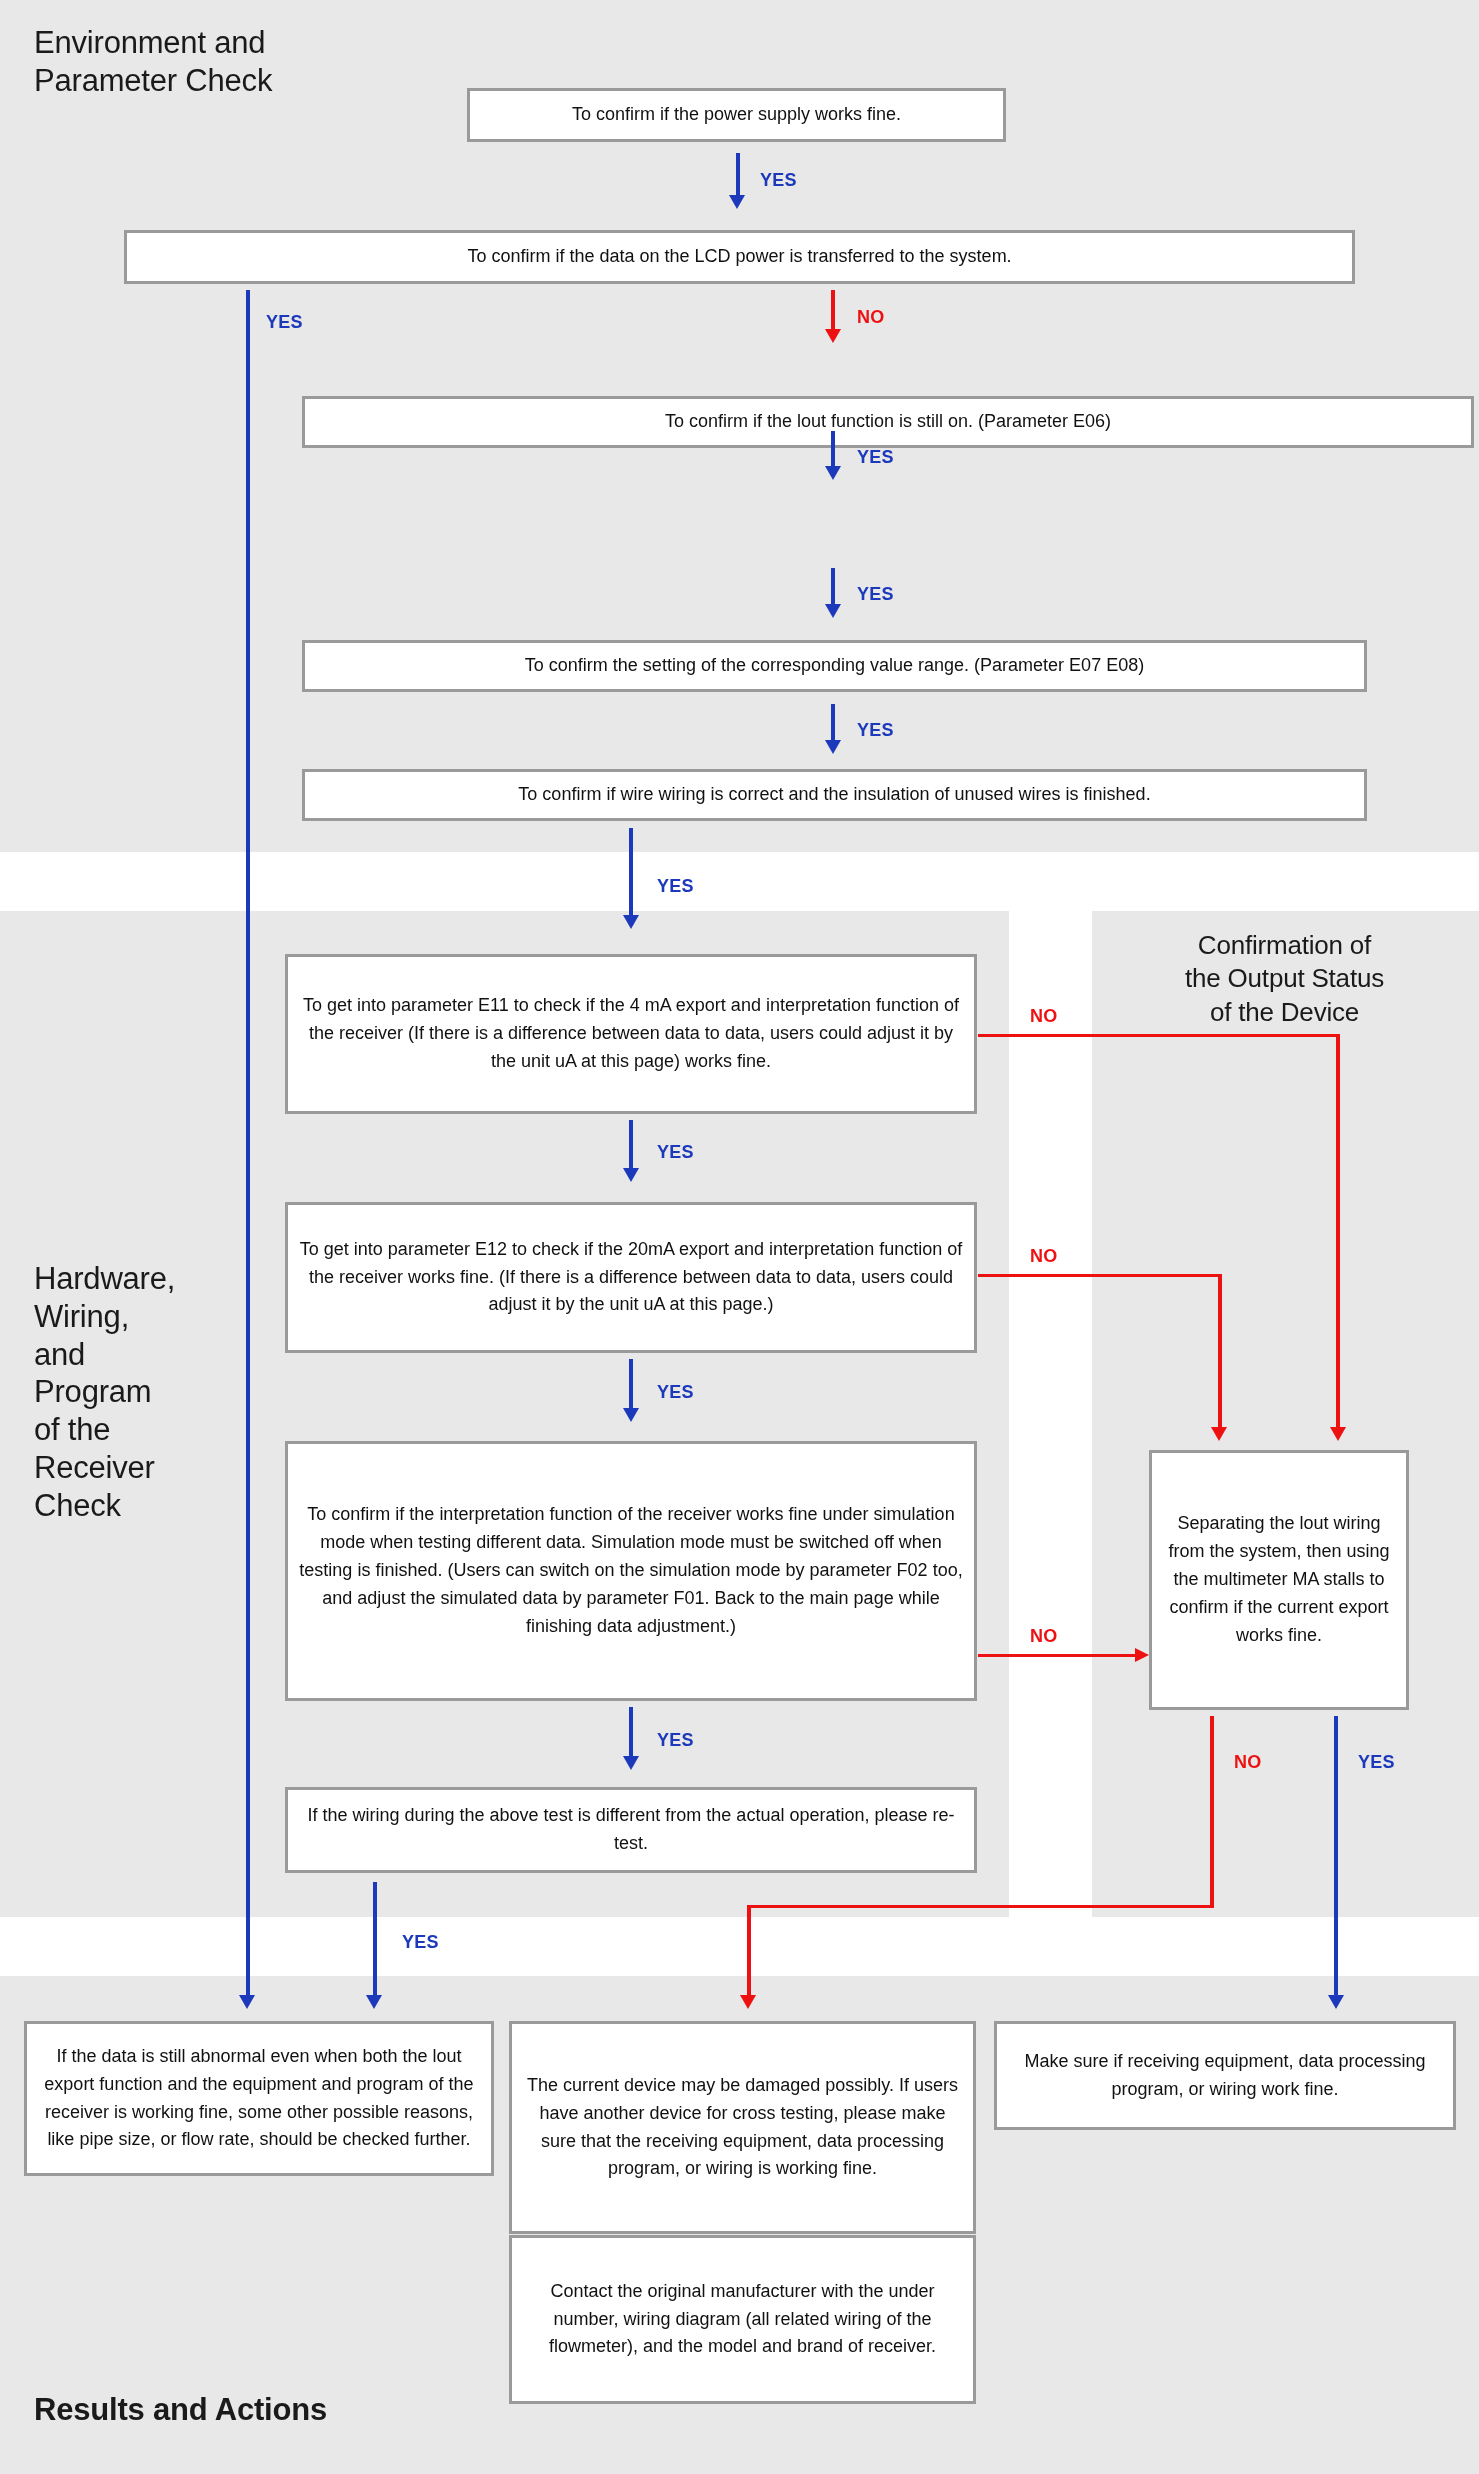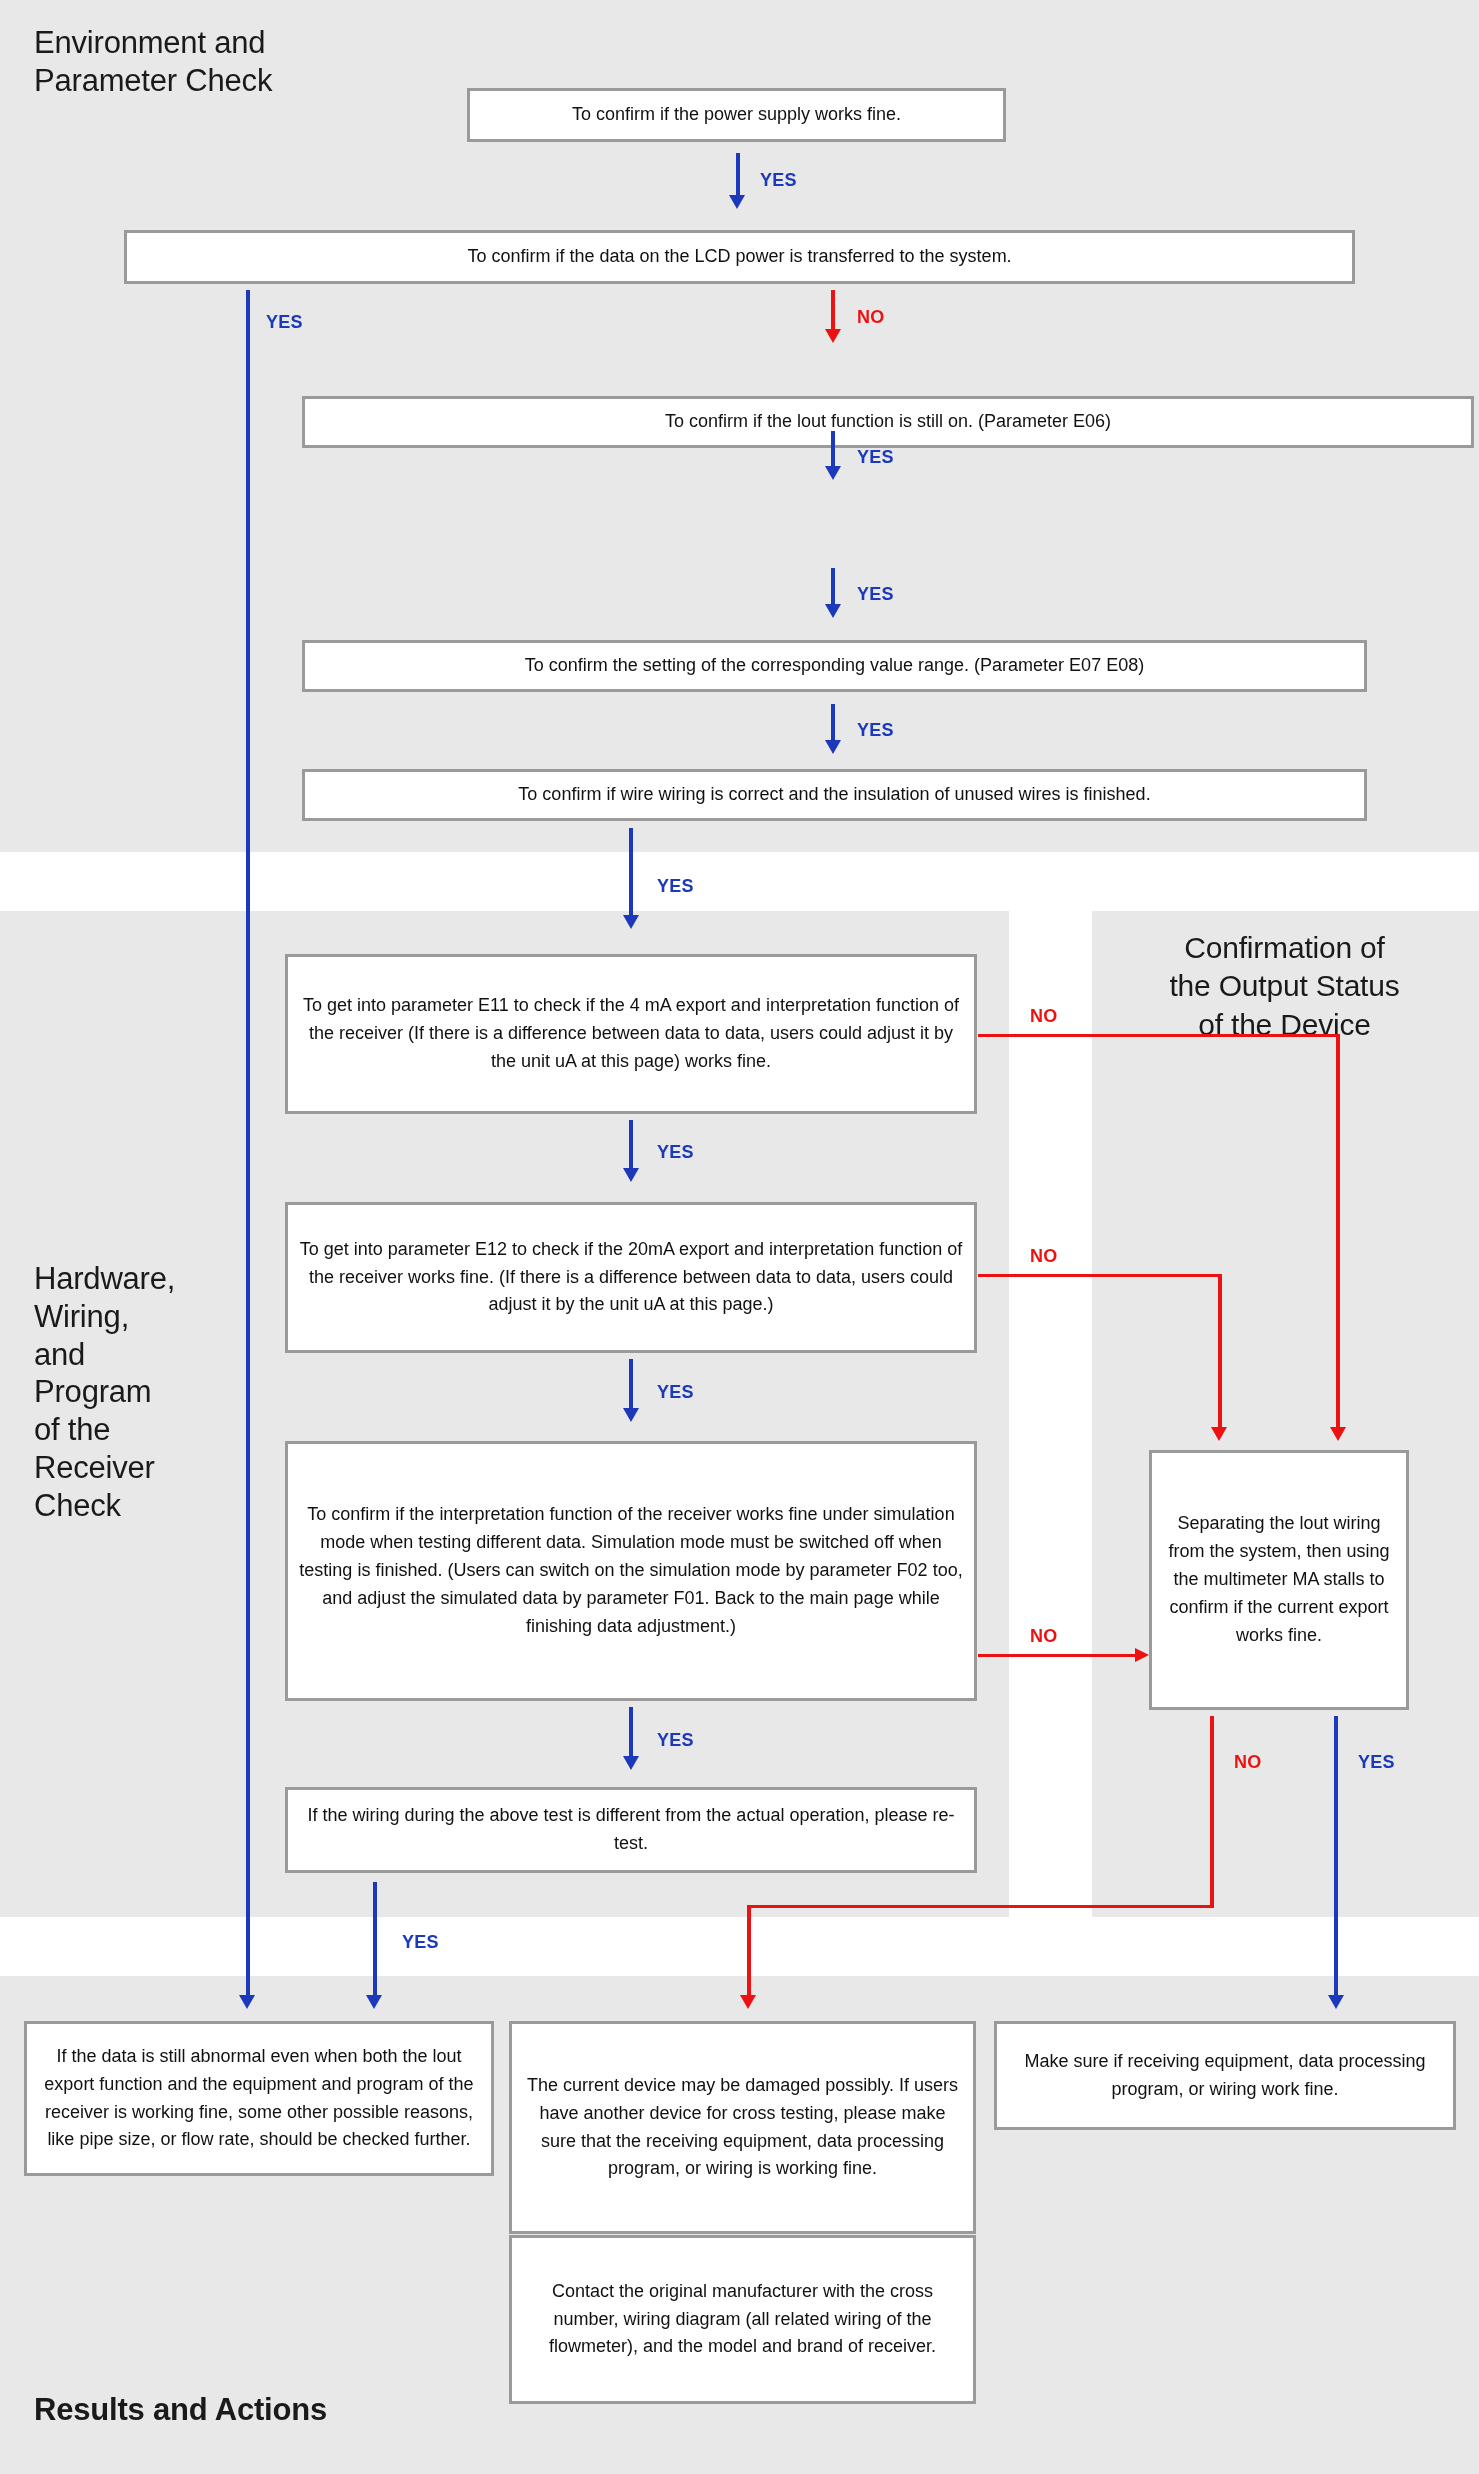--- a/index.html
+++ b/index.html
@@ -10,21 +10,21 @@
   .band{position:absolute;background:#e8e8e8;}
   .band-env{left:0;top:0;width:1479px;height:852px;}
   .band-hw-left{left:0;top:911px;width:1009px;height:1006px;}
   .band-hw-right{left:1092px;top:911px;width:388px;height:1006px;}
   .band-res{left:0;top:1976px;width:1479px;height:498px;}
 
   
   .section-title{position:absolute;color:#1a1a1a;font-size:31px;line-height:1.22;font-weight:400;letter-spacing:-0.2px;}
   #title-env{left:34px;top:24px;width:308px;}
   #title-hw{left:34px;top:1260px;width:195px;}
-  #title-out{left:1113px;top:929px;width:343px;text-align:center;font-size:30px;line-height:1.28;}
+  #title-out{left:1113px;top:929px;width:343px;text-align:center;font-size:26px;line-height:1.28;}
   #title-res{left:34px;top:2391px;width:414px;font-weight:bold;}
 
   
   .box{position:absolute;background:#ffffff;border:3px solid #9a9a9a;box-sizing:border-box;
        display:flex;align-items:center;justify-content:center;text-align:center;
        color:#111;font-size:18px;line-height:1.42;padding:6px 9.5px;}
   .box.tall{line-height:1.55;}
 
   
   .vline{position:absolute;background:#1c39bb;width:3px;}
@@ -146,18 +146,18 @@
   <div class="lbl no" style="left:1234px;top:1752px;">NO</div>
 
   <div class="vline" style="left:1334px;top:1716px;width:3.6px;height:284px;"></div>
   <div class="arrow-d" style="left:1328px;top:1995px;"></div>
   <div class="lbl" style="left:1358px;top:1752px;">YES</div>
 
   <div class="box tall" style="left:24px;top:2021px;width:470px;height:155px;">If the data is still abnormal even when both the lout export function and the equipment and program of the receiver is working fine, some other possible reasons, like pipe size, or flow rate, should be checked further.</div>
 
   <div class="box tall" style="left:509px;top:2021px;width:467px;height:213px;">The current device may be damaged possibly. If users have another device for cross testing, please make sure that the receiving equipment, data processing program, or wiring is working fine.</div>
 
-  <div class="box tall" style="left:509px;top:2235px;width:467px;height:169px;">Contact the original manufacturer with the cross number, wiring diagram (all related wiring of the flowmeter), and the model and brand of receiver.</div>
+  <div class="box tall" style="left:509px;top:2235px;width:467px;height:169px;">Contact the original manufacturer with the under number, wiring diagram (all related wiring of the flowmeter), and the model and brand of receiver.</div>
 
   <div class="box tall" style="left:994px;top:2021px;width:462px;height:109px;">Make sure if receiving equipment, data processing program, or wiring work fine.</div>
 
 </div>
 
 
 </body></html>

